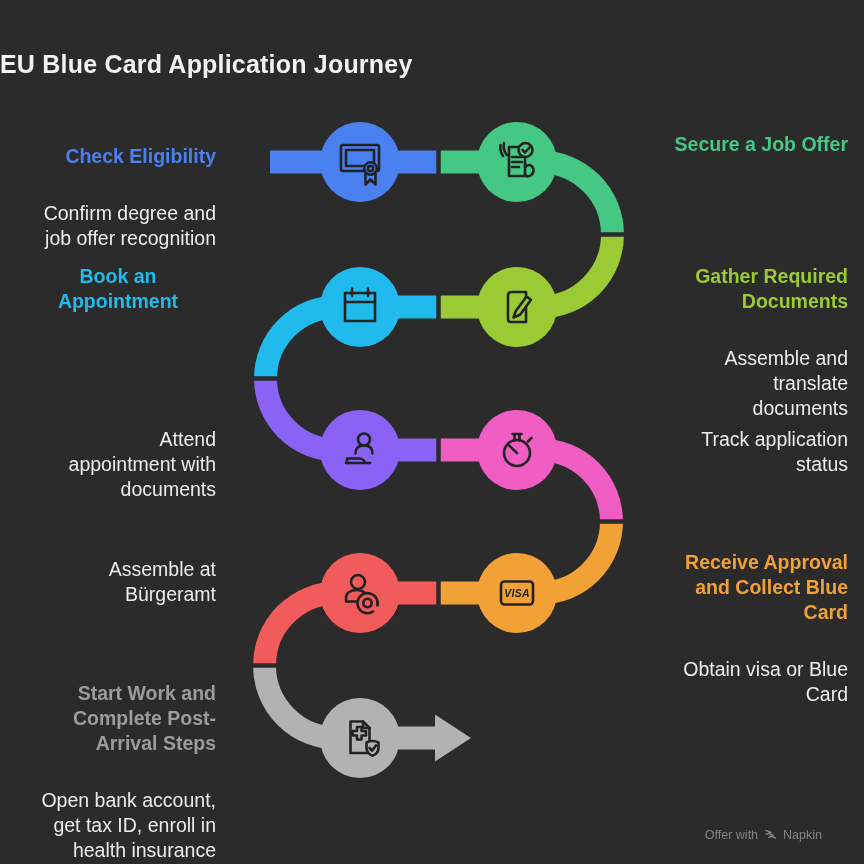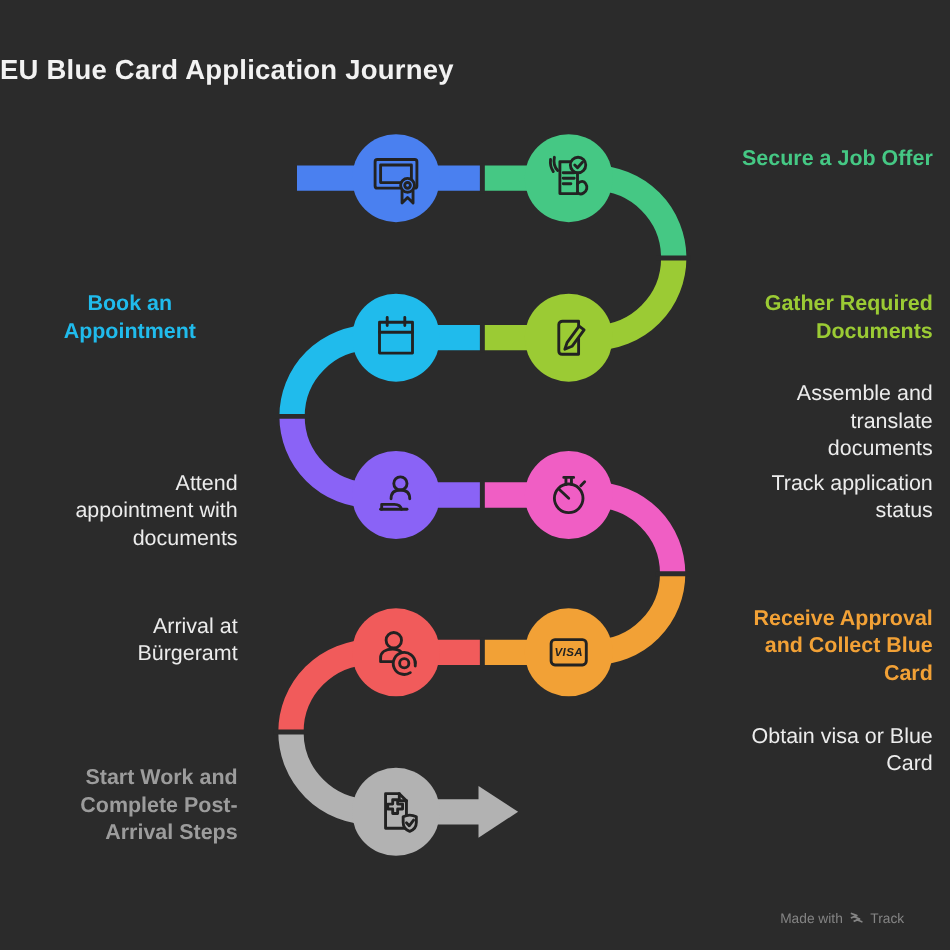--- a/index.html
+++ b/index.html
@@ -20,21 +20,21 @@
   .head{font-weight:bold;}
   .body{color:var(--c-body_text,#ECECEC);margin-top:7px;}
   .hc-blue{color:var(--c-blue);}
   .hc-green{color:var(--c-green);}
   .hc-cyan{color:var(--c-cyan);text-align:center;}
   .hc-lime{color:var(--c-lime);}
   .hc-purple{color:var(--c-purple);}
   .hc-pink{color:var(--c-pink);}
   .hc-red{color:var(--c-red);}
   .hc-orange{color:var(--c-orange);}
-  .hc-gray{color:var(--c-gray_heading);margin-top:14px;}
+  .hc-gray{color:var(--c-gray_heading);}
   
   .st{fill:none;stroke-width:23;}
   .st-blue{stroke:var(--c-blue);}
   .st-green{stroke:var(--c-green);}
   .st-cyan{stroke:var(--c-cyan);}
   .st-lime{stroke:var(--c-lime);}
   .st-purple{stroke:var(--c-purple);}
   .st-pink{stroke:var(--c-pink);}
   .st-red{stroke:var(--c-red);}
   .st-orange{stroke:var(--c-orange);}
@@ -160,38 +160,44 @@
   <g transform="translate(334,712)">
     <path class="ic" d="M16.5 9.5 H29 L35.5 16 V41 H16.5 Z"></path>
     <path class="ic" d="M29 9.5 V16 H35.5"></path>
     <path class="ic" d="M23 15 h4.5 v4 h4.5 v4.5 h-4.5 v4 h-4.5 v-4 h-4.5 v-4.5 h4.5 z"></path>
     <path class="ic mf-gray" d="M32.5 30.5 C34.5 29.5 36.5 29 38.5 29 C40.5 29 42.5 29.5 44.5 30.5 V35.5 C44.5 39.5 42 42.5 38.5 43.8 C35 42.5 32.5 39.5 32.5 35.5 Z"></path>
     <path class="ic" d="M35.5 36 L38 38.7 L42 33.5"></path>
   </g>
 </svg>
 
 <div class="step-text col-left" style="top:119px">
+  <div class="head hc-blue">Check Eligibility</div>
+  <div class="body">Confirm degree and
+job offer recognition</div>
 </div>
 <div class="step-text col-left" style="top:239px">
   <div class="head hc-cyan">Book an
 Appointment</div>
 </div>
 <div class="step-text col-left" style="top:395px">
   <div class="body">Attend
 appointment with
 documents</div>
 </div>
 <div class="step-text col-left" style="top:525px">
-  <div class="body">Arrival at
+  <div class="body">Assemble at
 Bürgeramt</div>
 </div>
 <div class="step-text col-left" style="top:656px">
   <div class="head hc-gray">Start Work and
 Complete Post-
 Arrival Steps</div>
+  <div class="body">Open bank account,
+get tax ID, enroll in
+health insurance</div>
 </div>
 
 <div class="step-text col-right" style="top:107px">
   <div class="head hc-green">Secure a Job Offer</div>
 </div>
 <div class="step-text col-right" style="top:239px">
   <div class="head hc-lime">Gather Required
 Documents</div>
   <div class="body">Assemble and
 translate
@@ -203,20 +209,20 @@
 </div>
 <div class="step-text col-right" style="top:525px">
   <div class="head hc-orange">Receive Approval
 and Collect Blue
 Card</div>
   <div class="body">Obtain visa or Blue
 Card</div>
 </div>
 
 <div class="footer">
-  <span>Made with</span>
+  <span>Offer with</span>
   <svg width="15" height="15" viewBox="0 0 15 15">
     <path d="M2.5 3.2 L8 5.4 L2.5 7.6" fill="none" stroke="var(--c-footer_text,#848484)" stroke-width="1.5" stroke-linejoin="round"></path>
     <path d="M5 6.2 L10.5 8.4 L5 10.6" fill="none" stroke="var(--c-footer_text,#848484)" stroke-width="1.5" stroke-linejoin="round"></path>
     <path d="M8 9.2 L12.5 11" fill="none" stroke="var(--c-footer_text,#848484)" stroke-width="1.5" stroke-linecap="round"></path>
   </svg>
-  <span>Track</span>
+  <span>Napkin</span>
 </div>
 
 </body></html>

